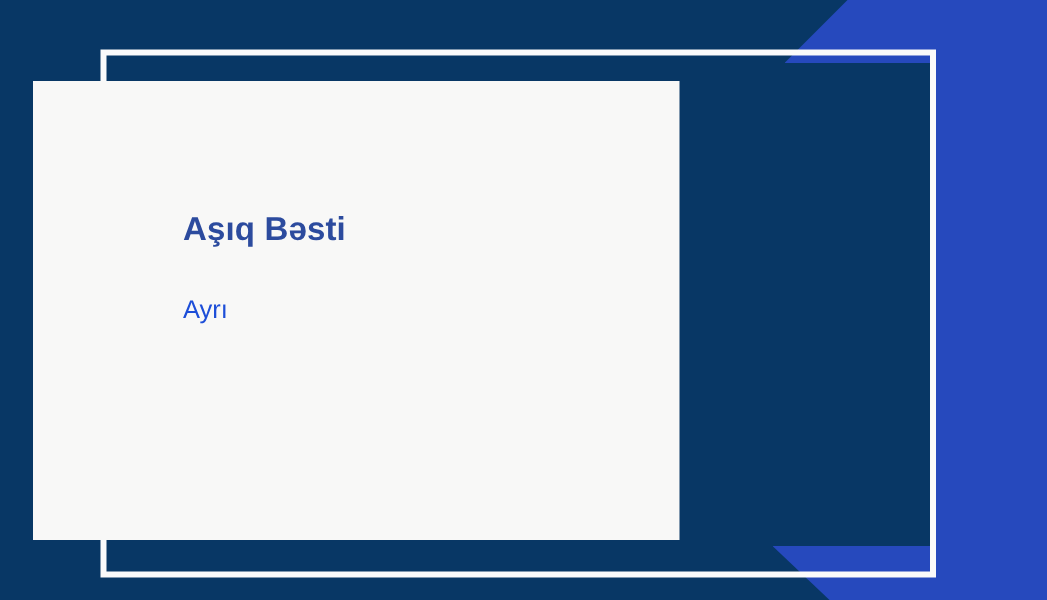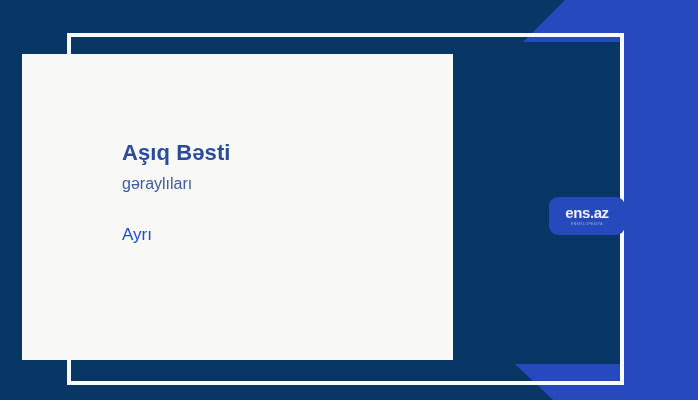--- a/index.html
+++ b/index.html
@@ -154,23 +154,18 @@
 
   <div class="bright-panel"></div>
   <div class="wedge-top"></div>
   <div class="wedge-bottom"></div>
 
   <div class="frame-outline"></div>
 
   <div class="content-card">
     <div class="card-inner">
       <div class="title">Aşıq Bəsti</div>
-      <div class="subtitle">gəraylıları</div>
       <div class="body-line">Ayrı</div>
     </div>
   </div>
 
-  <div class="logo-badge">
-    <div class="logo-mark">ens.az</div>
-    <div class="logo-tagline">ENSIKLOPEDIYA</div>
-  </div>
 
 </div>
 
 </body></html>

